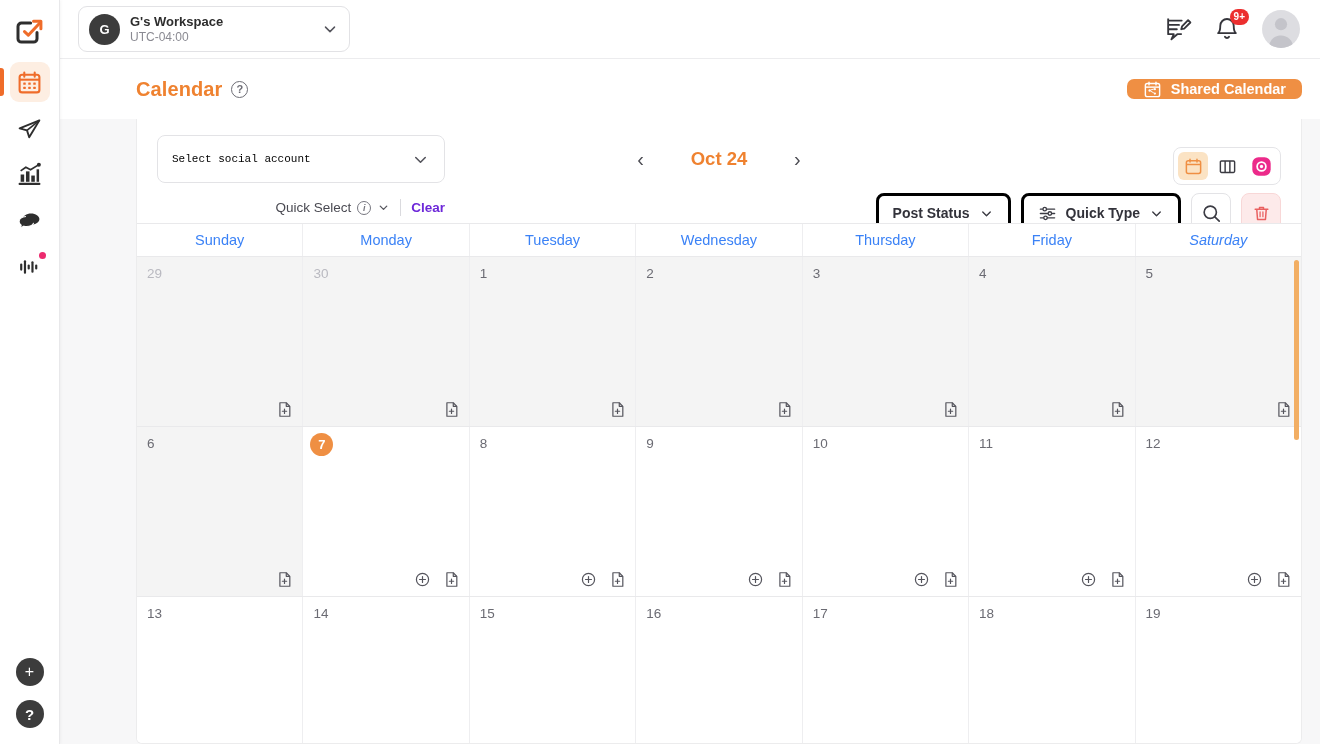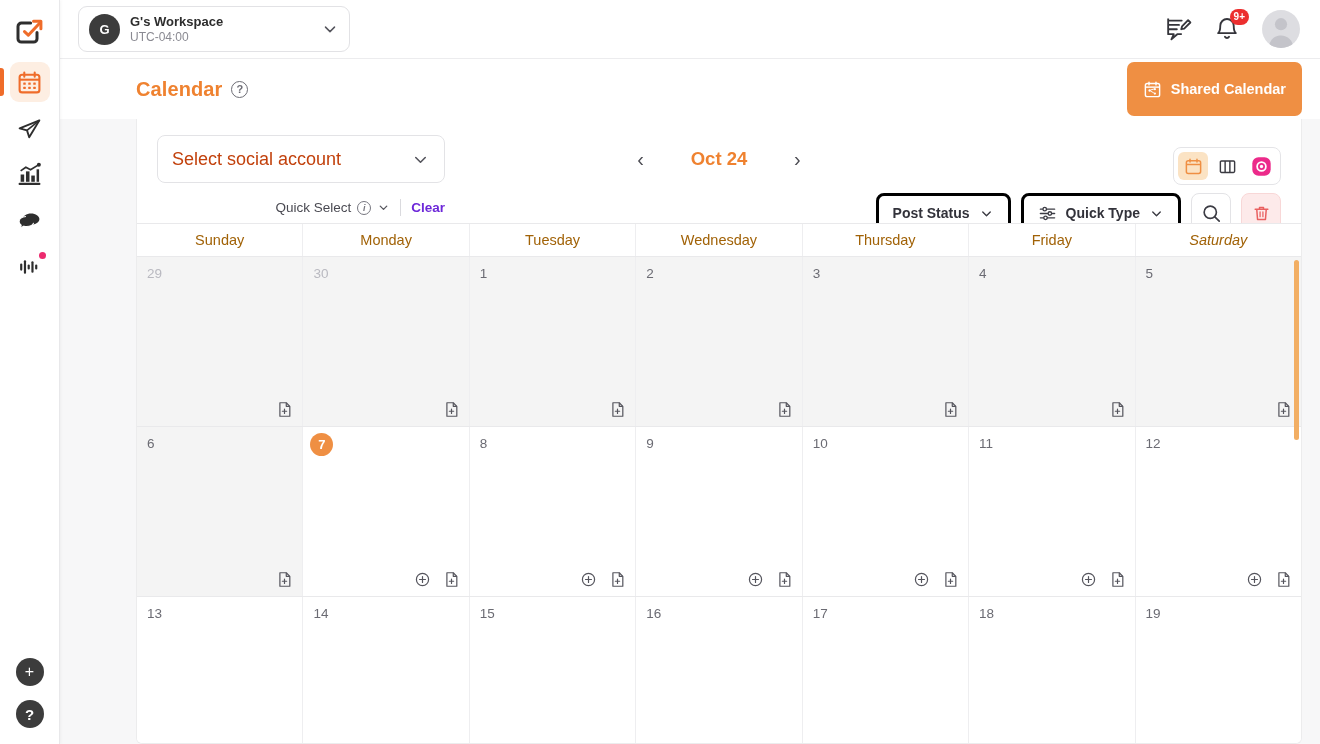--- a/index.html
+++ b/index.html
@@ -85,40 +85,40 @@
     padding: 0 18px 0 76px; flex: none;
   }
   .page-title { font-size: 20px; font-weight: bold; color: #ef8230; letter-spacing: .1px; }
   .help-circle {
     width: 17px; height: 17px; border-radius: 50%; border: 1.4px solid #6d6d75;
     color: #6d6d75; font-size: 11px; display: flex; align-items: center; justify-content: center;
     margin-left: 9px; cursor: pointer; font-weight: bold;
   }
   .shared-btn {
     margin-left: auto; background: #ef8f43; color: #fff;
-    border: none; border-radius: 7px; height: 54px; padding: 0 16px;
+    border: none; border-radius: 7px; height: 20px; padding: 0 16px;
     display: flex; align-items: center; gap: 9px;
     font-size: 14.5px; font-weight: bold; cursor: pointer;
     font-family: "Liberation Sans", sans-serif;
   }
 
   
   .content {
     flex: 1; margin: 0 18px 0 76px; background: #fff;
     border: 1px solid #ececed; border-top: none;
     border-radius: 0 0 6px 6px; display: flex; flex-direction: column;
     min-height: 0; position: relative; overflow: hidden;
   }
 
   .toolbar { padding: 16px 20px 10px 20px; position: relative; flex: none; height: 104px; }
   .acct-select {
     width: 288px; height: 48px; border: 1px solid #e3e3e6; border-radius: 8px;
     display: flex; align-items: center; padding: 0 14px; cursor: pointer; background:#fff;
   }
-  .acct-placeholder { font-size: 18px; color: #c2410c; flex: 1; }
+  .acct-placeholder { font-size: 11px; color: #000000; flex: 1; font-family: Liberation Mono, monospace; }
   .quick-row {
     display: flex; align-items: center; justify-content: flex-end;
     width: 288px; margin-top: 16px; gap: 7px; font-size: 13.5px; color: #4a4a52;
   }
   .quick-sel { display: flex; align-items: center; gap: 6px; cursor: pointer; }
   .q-info {
     width: 14px; height: 14px; border-radius: 50%; border: 1.2px solid #77777f;
     color: #77777f; font-size: 9px; display: flex; align-items: center; justify-content: center;
     font-style: italic; font-weight: bold;
   }
@@ -154,21 +154,21 @@
   .sq-btn {
     width: 40px; height: 40px; border: 1px solid #e3e3e6; border-radius: 8px; background: #fff;
     display: flex; align-items: center; justify-content: center; cursor: pointer;
   }
   .sq-btn.danger { background: #fdeaea; border-color: #f8d7d7; }
 
   
   .cal-wrap { flex: 1; position: relative; min-height: 0; overflow: hidden; border-top: 1px solid #e9e9eb; }
   .cal-head { display: flex; background: #fff; border-bottom: 1px solid #e9e9eb; height: 33px; }
   .cal-head > div {
-    flex: 1; text-align: center; font-size: 14.5px; color: #a16207;
+    flex: 1; text-align: center; font-size: 14.5px; color: #3b82f6;
     line-height: 32px; border-right: 1px solid #eeeef0;
   }
   .cal-head > div:last-child { border-right: none; font-style: italic; }
   .cal-body { position: relative; }
   .cal-row { display: flex; height: 170px; border-bottom: 1px solid #e9e9eb; }
   .cal-cell {
     flex: 1; border-right: 1px solid #eeeef0; position: relative;
     background: #fff; min-width: 0;
   }
   .cal-cell:last-child { border-right: none; }

